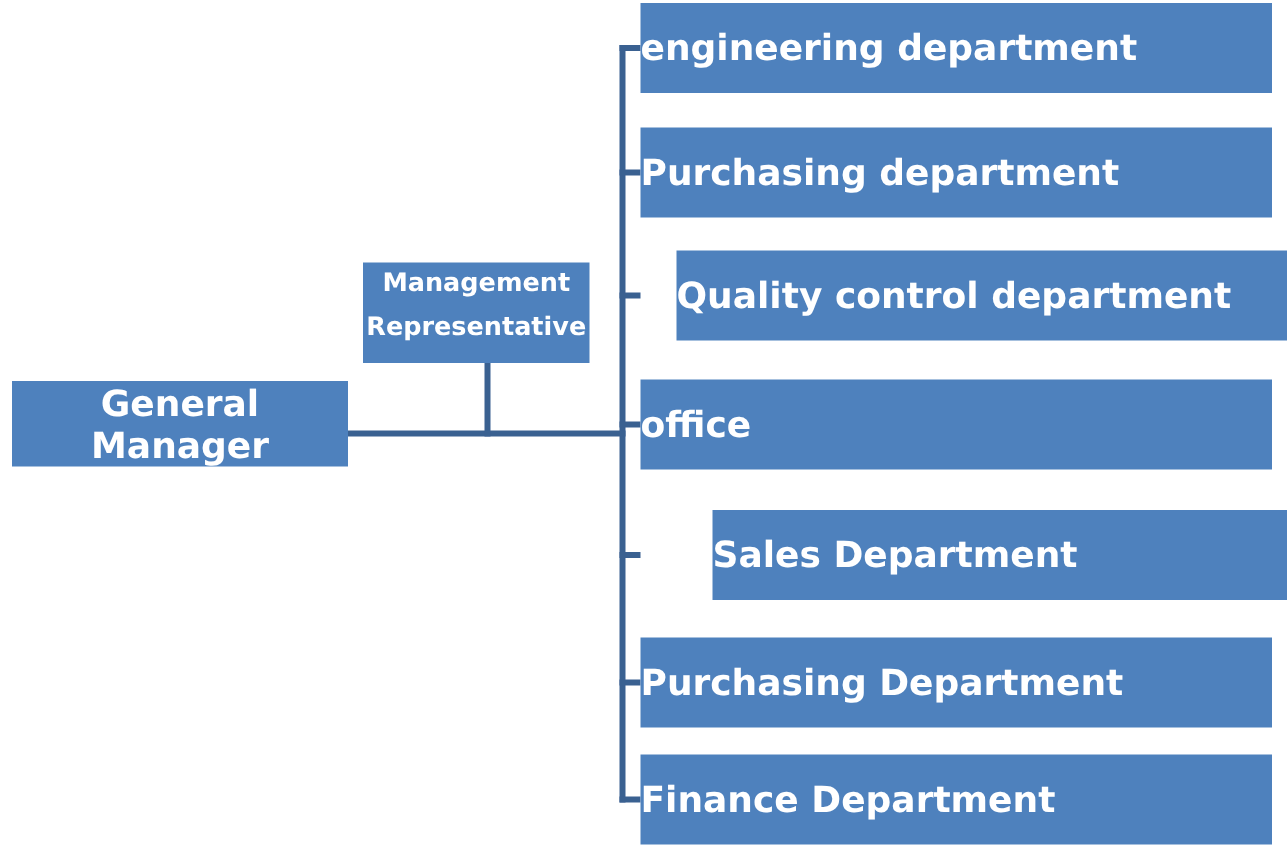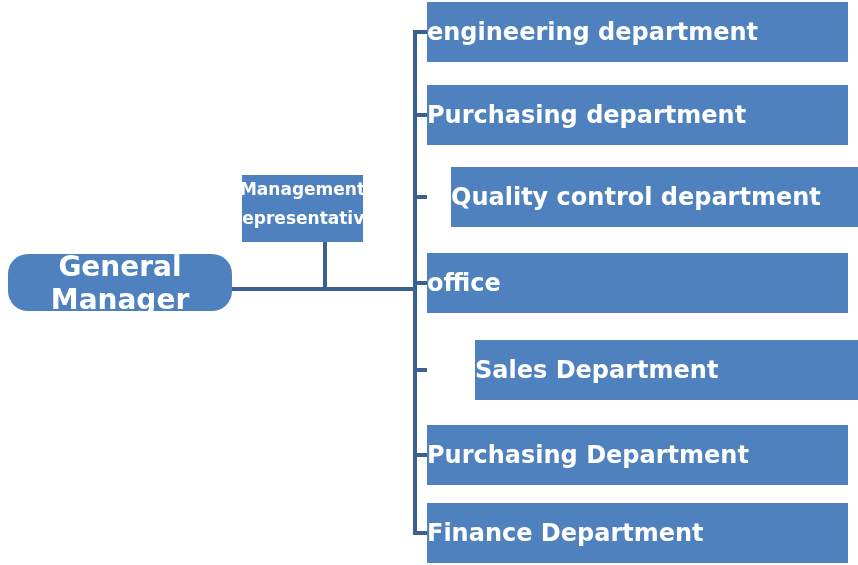--- a/index.html
+++ b/index.html
@@ -24,25 +24,24 @@
     background: var(--box-fill);
     color: var(--text);
     font-weight: bold;
     display: flex;
     align-items: center;
     justify-content: flex-start;
     text-align: center;
   }
   .node-root {
     left: 8px; top: 254px; width: 224px; height: 57px;
-    font-size: 28px;
-    border-radius: 20px;
+    font-size: 24px;
   }
   .node-staff {
-    left: 242px; top: 175px; width: 121px; height: 67px;
+    left: 242px; top: 175px; width: 151px; height: 67px;
     font-size: 17px;
     flex-direction: column;
     line-height: 29px;
   }
   .node-dept {
     left: 427px; width: 421px; height: 60px;
     font-size: 24px;
   }
   .dept-0 { top: 2px; }
   .dept-1 { top: 85px; }

